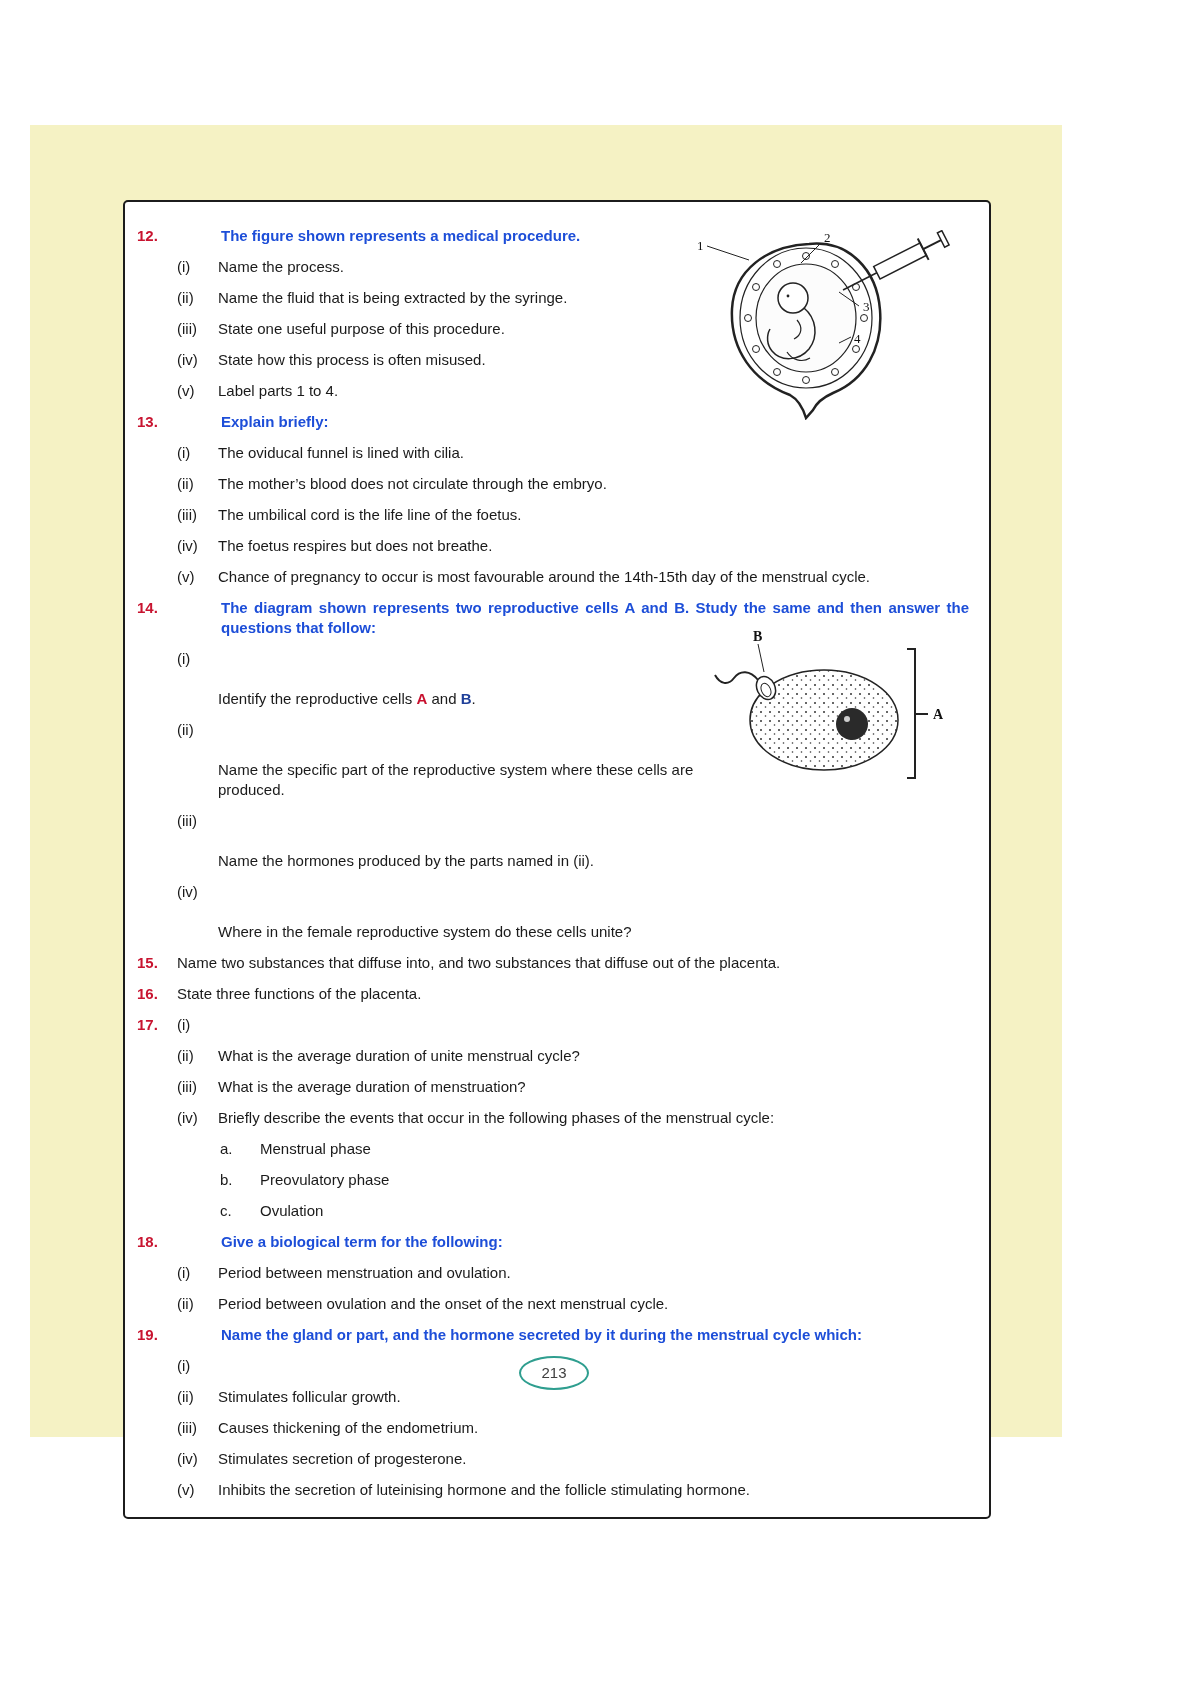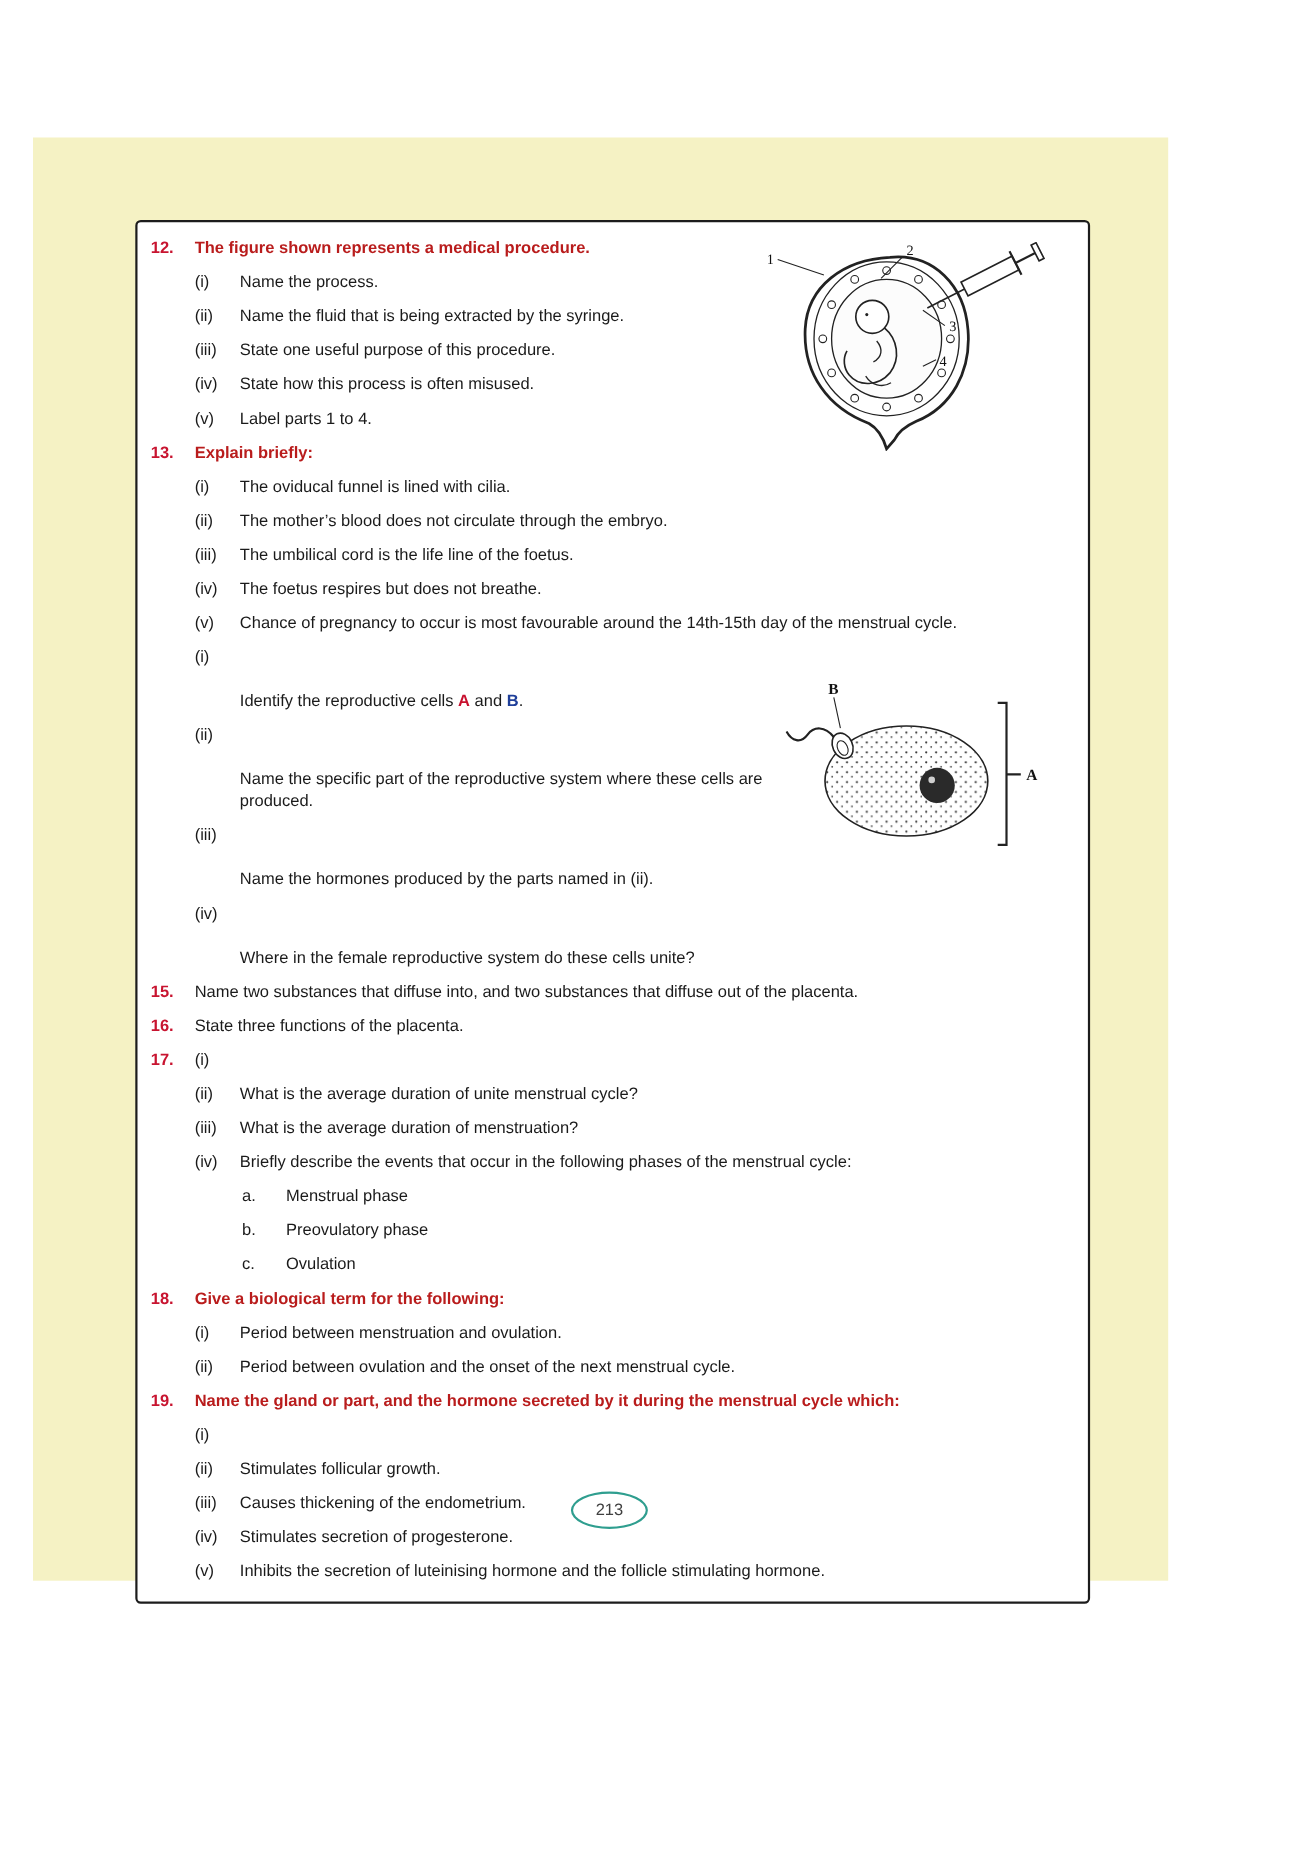--- a/index.html
+++ b/index.html
@@ -6,33 +6,33 @@
   body {
     width:1191px; height:1684px; background:#ffffff;
     font-family:"Liberation Sans", sans-serif;
     color:#1a1a1a; font-size:15px; line-height:20px;
   }
   .sheet { position:relative; width:1191px; height:1684px; overflow:hidden; background:#fff; }
   .bg { position:absolute; left:30px; top:125px; width:1032px; height:1312px; background:#f5f2c4; }
   .qbox {
     position:absolute; left:123px; top:200px; width:868px; min-height:1145px;
     background:#ffffff; border:2px solid #1c1c1c; border-radius:5px;
-    box-sizing:border-box; padding:14px 6px 6px 0;
+    box-sizing:border-box; padding:24px 6px 6px 0;
   }
   .question { margin:0; }
   .rel { position:relative; }
   .r { display:flex; align-items:flex-start; margin-bottom:11px; }
   .n { flex:0 0 40px; margin-left:12px; font-weight:700; color:#c81430; }
   .sp { flex:0 0 52px; }
   .sp2 { flex:0 0 95px; }
   .m { flex:0 0 41px; }
   .m2 { flex:0 0 40px; }
   .t { flex:1; padding-right:14px; }
   .plain { flex:1; padding-right:14px; }
-  .h { flex:1; font-weight:700; color:#b91c1c; padding-right:14px; }
+  .h { flex:1; font-weight:700; color:#1d4ed8; padding-right:14px;margin-left:44px; }
   .just { text-align:justify; }
   .w-narrow { flex:0 1 auto; max-width:505px;margin-top:40px; }
   .cellA { color:#c8102e; font-weight:700; }
   .cellB { color:#1f3f99; font-weight:700; }
   .fig12 { position:absolute; top:4px; right:20px; }
   .fig14 { position:absolute; top:30px; right:24px; }
   .fig-num { font-family:"Liberation Serif", serif; font-size:13px; fill:#111; }
   .cell-label { font-family:"Liberation Serif", serif; font-size:14px; font-weight:700; fill:#111; }
   .oval {
     position:absolute; left:519px; top:1356px; width:66px; height:30px;
@@ -154,20 +154,24 @@
       </div>
       <div class="r">
         <span class="sp"></span>
         <span class="m">(v)</span>
         <span class="t">Chance of pregnancy to occur is most favourable around the 14th-15th day of the menstrual cycle.</span>
       </div>
     </section>
 
     <section class="question rel">
       <div class="r">
+        <span class="n">14.</span>
+        <span class="h just">The diagram shown represents two reproductive cells A and B. Study the same and then answer the questions that follow:</span>
+      </div>
+      <div class="r">
         <span class="sp"></span>
         <span class="m">(i)</span>
         <span class="t w-narrow"><span>Identify the reproductive cells </span><span class="cellA">A</span><span> and </span><span class="cellB">B</span><span>.</span></span>
       </div>
       <div class="r">
         <span class="sp"></span>
         <span class="m">(ii)</span>
         <span class="t w-narrow">Name the specific part of the reproductive system where these cells are produced.</span>
       </div>
       <div class="r">

